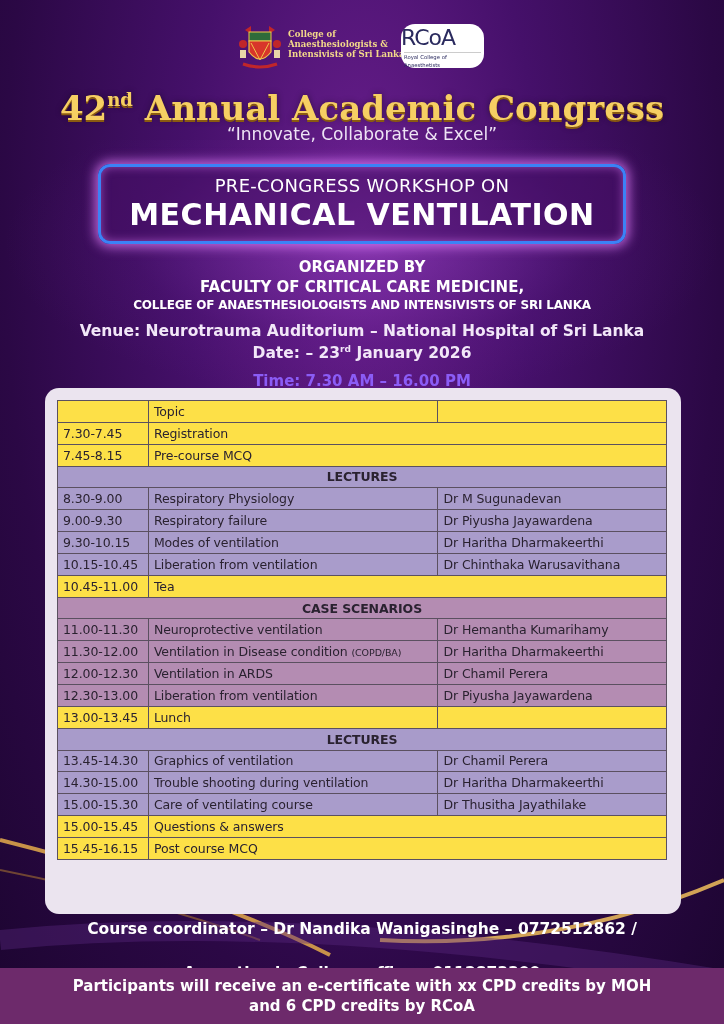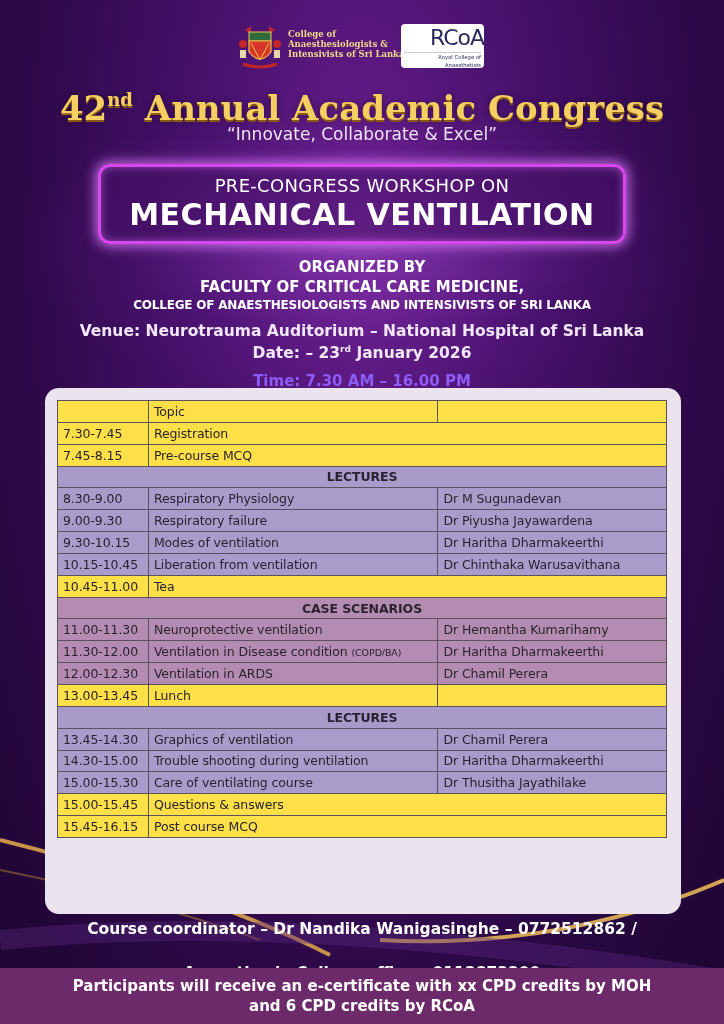--- a/index.html
+++ b/index.html
@@ -18,39 +18,39 @@
   
   .logos { position: absolute; top: 22px; left: 0; width: 724px; height: 50px; }
   .cais-logo { position: absolute; left: 237px; top: 2px; width: 46px; height: 46px; }
   .cais-text {
     position: absolute; left: 288px; top: 7px; font-family: "DejaVu Serif", serif;
     font-size: 8.5px; line-height: 10px; color: #f3d98a; font-weight: bold;
   }
   .cais-text div { white-space: nowrap; }
   .rcoa-logo {
     position: absolute; left: 401px; top: 2px; width: 83px; height: 44px;
-    background: #fff; border-radius: 4px; color: #2a2a5e; text-align: right;
+    background: #fff; border-radius: 14px; color: #2a2a5e; text-align: left;
   }
   .rcoa-logo .big { font-family: "DejaVu Sans", sans-serif; font-size: 22px; line-height: 28px; letter-spacing: -1px; font-weight: normal; }
   .rcoa-logo .small { font-size: 5.3px; line-height: 8px; border-top: 1px solid #ccc; margin: 0 3px; }
 
   .congress-title {
     position: absolute; top: 80px; left: 0; width: 724px; text-align: center;
     font-family: "DejaVu Serif", serif; font-size: 34px; line-height: 40px; font-weight: bold;
     color: #f6cf63;
     text-shadow: 0 2px 0 #8a5a10, 0 0 6px rgba(0,0,0,0.4);
   }
   .congress-title sup { font-size: 18px; vertical-align: 14px; }
   .tagline {
     position: absolute; top: 124px; left: 0; width: 724px; text-align: center;
     font-size: 17px; color: #eee4f5; font-weight: normal;
   }
   .workshop-box {
     position: absolute; left: 98px; top: 164px; width: 528px; height: 80px;
-    border: 3px solid #d946ef; border-radius: 12px;
+    border: 3px solid #3b82f6; border-radius: 12px;
     box-shadow: 0 0 12px 3px rgba(230,130,255,0.75), inset 0 0 10px rgba(230,130,255,0.5);
     background: rgba(70,15,100,0.55);
     text-align: center;
   }
   .workshop-pre { font-size: 18px; line-height: 22px; margin-top: 8px; color: #fff; letter-spacing: 0.3px; }
   .workshop-main { font-size: 30px; line-height: 36px; font-weight: bold; color: #fff; letter-spacing: 0.5px; }
 
   .org { position: absolute; left: 0; width: 724px; text-align: center; color: #fff; font-weight: bold; }
   .org-1 { top: 258px; font-size: 15px; }
   .org-2 { top: 278px; font-size: 15px; }
@@ -206,20 +206,25 @@
       <tr class="case">
         <td class="c-time">11.30-12.00</td>
         <td class="c-topic"><span>Ventilation in Disease condition</span> <span class="small-note">(COPD/BA)</span></td>
         <td class="c-speaker">Dr Haritha Dharmakeerthi</td>
       </tr>
       <tr class="case">
         <td class="c-time">12.00-12.30</td>
         <td class="c-topic"><span>Ventilation in ARDS</span></td>
         <td class="c-speaker">Dr Chamil Perera</td>
       </tr>
+      <tr class="case">
+        <td class="c-time">12.30-13.00</td>
+        <td class="c-topic"><span>Liberation from ventilation</span></td>
+        <td class="c-speaker">Dr Piyusha Jayawardena</td>
+      </tr>
       <tr class="plain">
         <td class="c-time">13.00-13.45</td>
         <td class="c-topic">Lunch</td>
         <td class="c-speaker"></td>
       </tr>
       <tr class="sec lec-sec">
         <td colspan="3">LECTURES</td>
       </tr>
       <tr class="lec">
         <td class="c-time">13.45-14.30</td>

